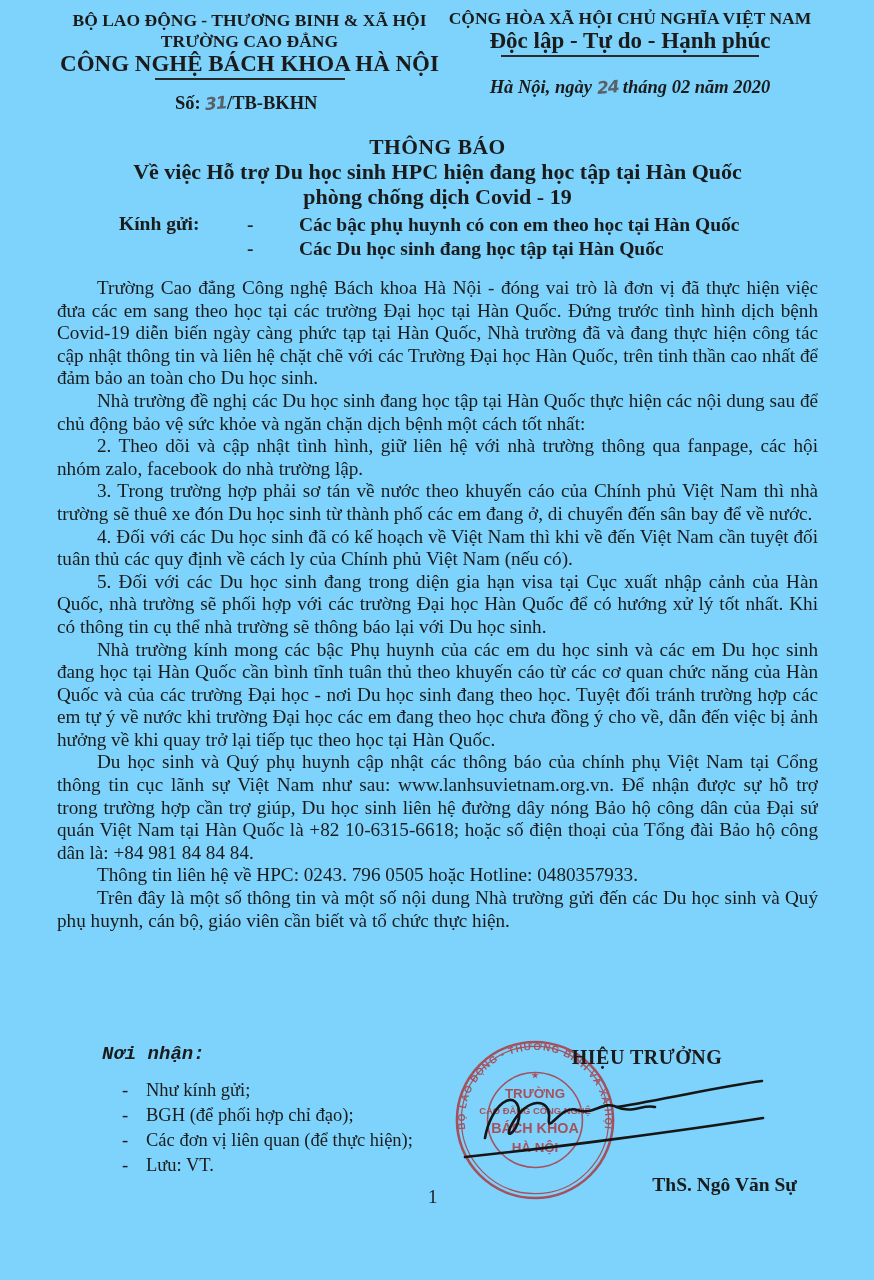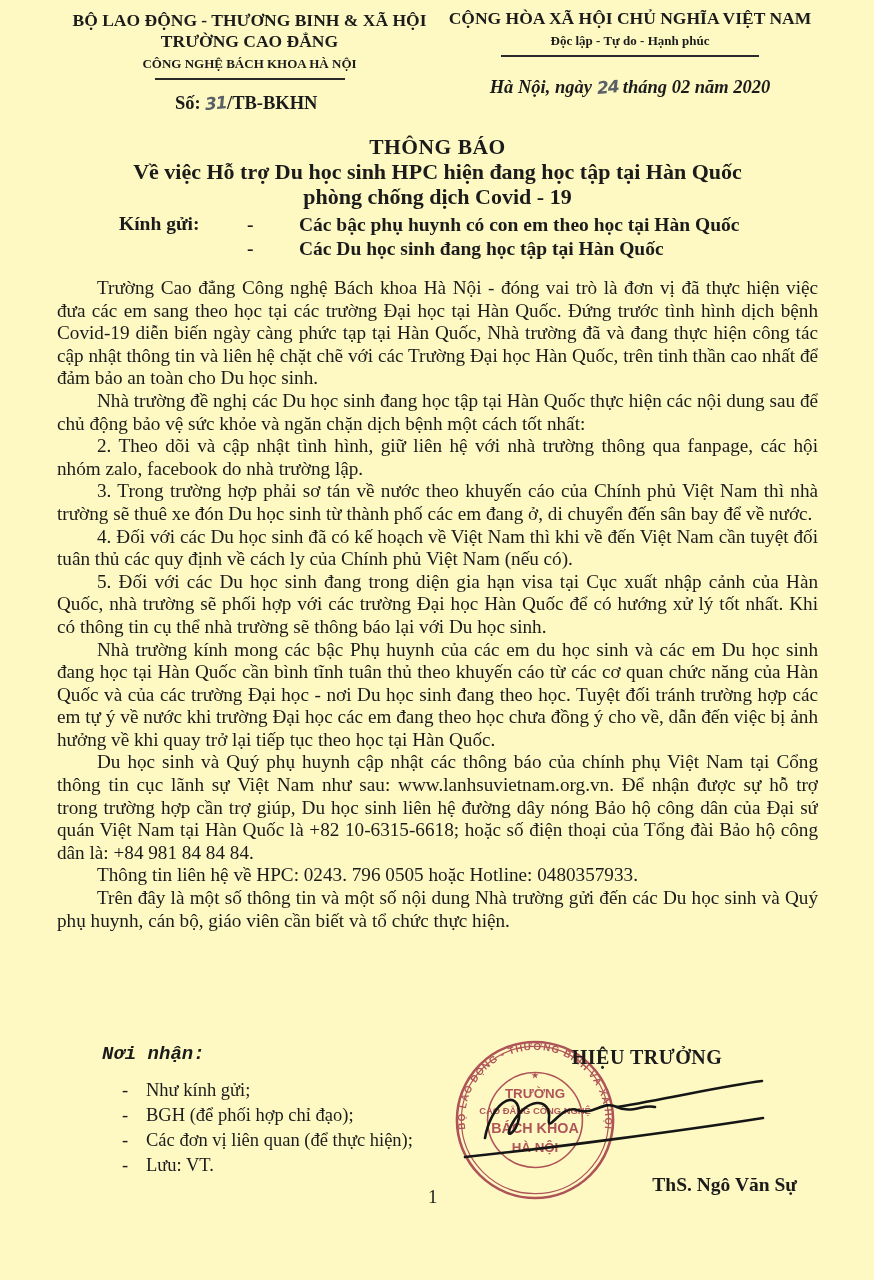--- a/index.html
+++ b/index.html
@@ -1,38 +1,38 @@
 <!DOCTYPE html>
 <html><head>
 <meta charset="utf-8">
 <style>
   * { box-sizing: border-box; margin: 0; padding: 0; }
   html, body { background: #e8e8e8; }
   .page {
     position: relative;
     width: 874px;
     height: 1280px;
-    background: #fef9c3;
+    background: #7dd3fc;
     font-family: "Liberation Serif", serif;
     color: #1b1b1b;
     overflow: hidden;
   }
   .content {
     position: absolute;
     left: 57px;
     top: 8px;
     width: 761px;
   }
 
   
   .hdr { display: flex; }
   .hdr-left { width: 385px; text-align: center; padding-top: 2px; }
   .hdr-right { flex: 1; text-align: center; }
   .hdr-line { font-weight: bold; font-size: 17.5px; line-height: 21px; }
-  .hdr-line-lg { font-weight: bold; font-size: 13px; line-height: 23px; }
+  .hdr-line-lg { font-weight: bold; font-size: 23px; line-height: 23px; }
   .rule-left { width: 190px; border-bottom: 2.5px solid #2a2a2a; margin: 3px auto 0 auto; }
   .rule-right { width: 258px; border-bottom: 2px solid #2a2a2a; margin: 3px auto 0 auto; }
   .doc-number { margin-top: 13px; font-weight: bold; font-size: 18.5px; text-align: left; padding-left: 118px; }
   .date-line { margin-top: 20px; font-style: italic; font-weight: 600; font-size: 18.5px; }
   .hand {
     font-family: "DejaVu Sans", sans-serif;
     font-style: italic;
     color: #5a6068;
     display: inline-block;
     transform: rotate(-5deg);

